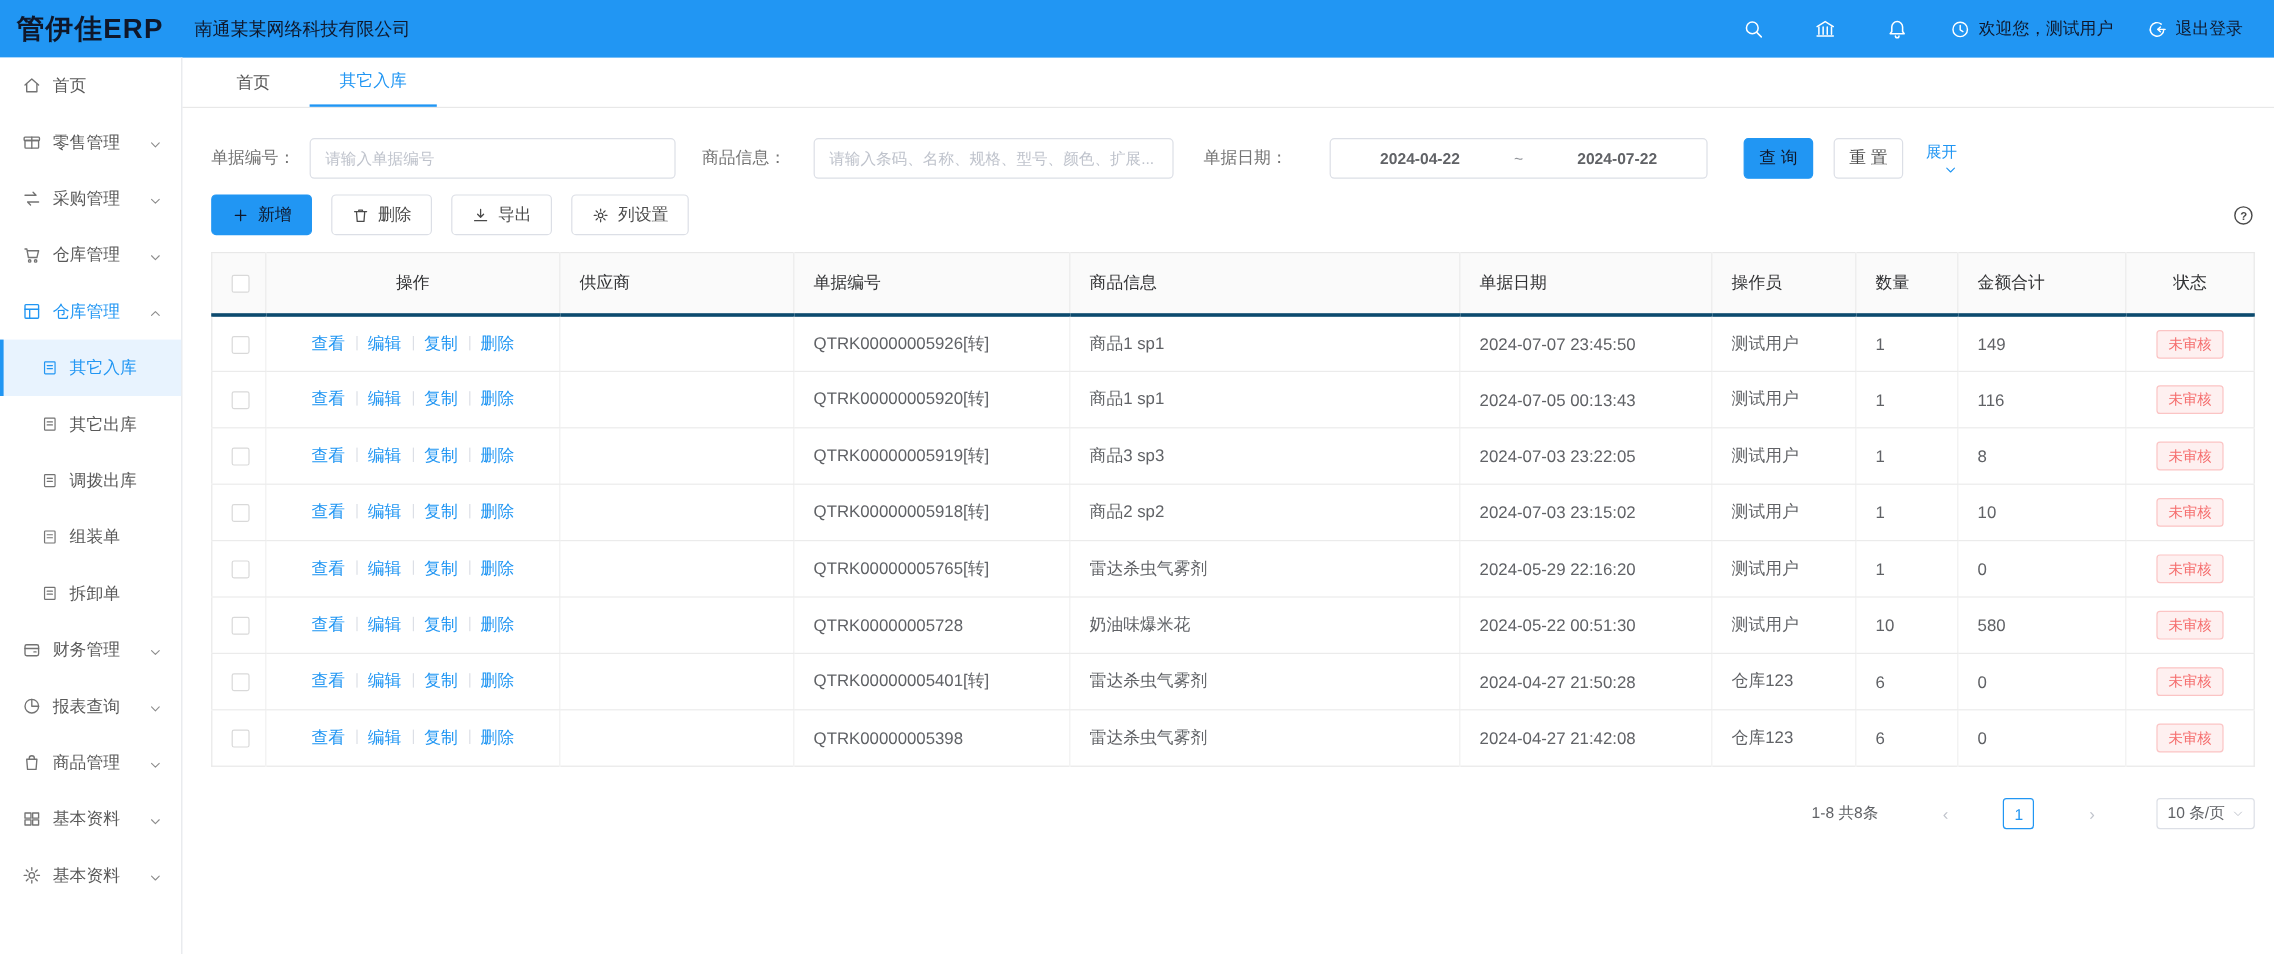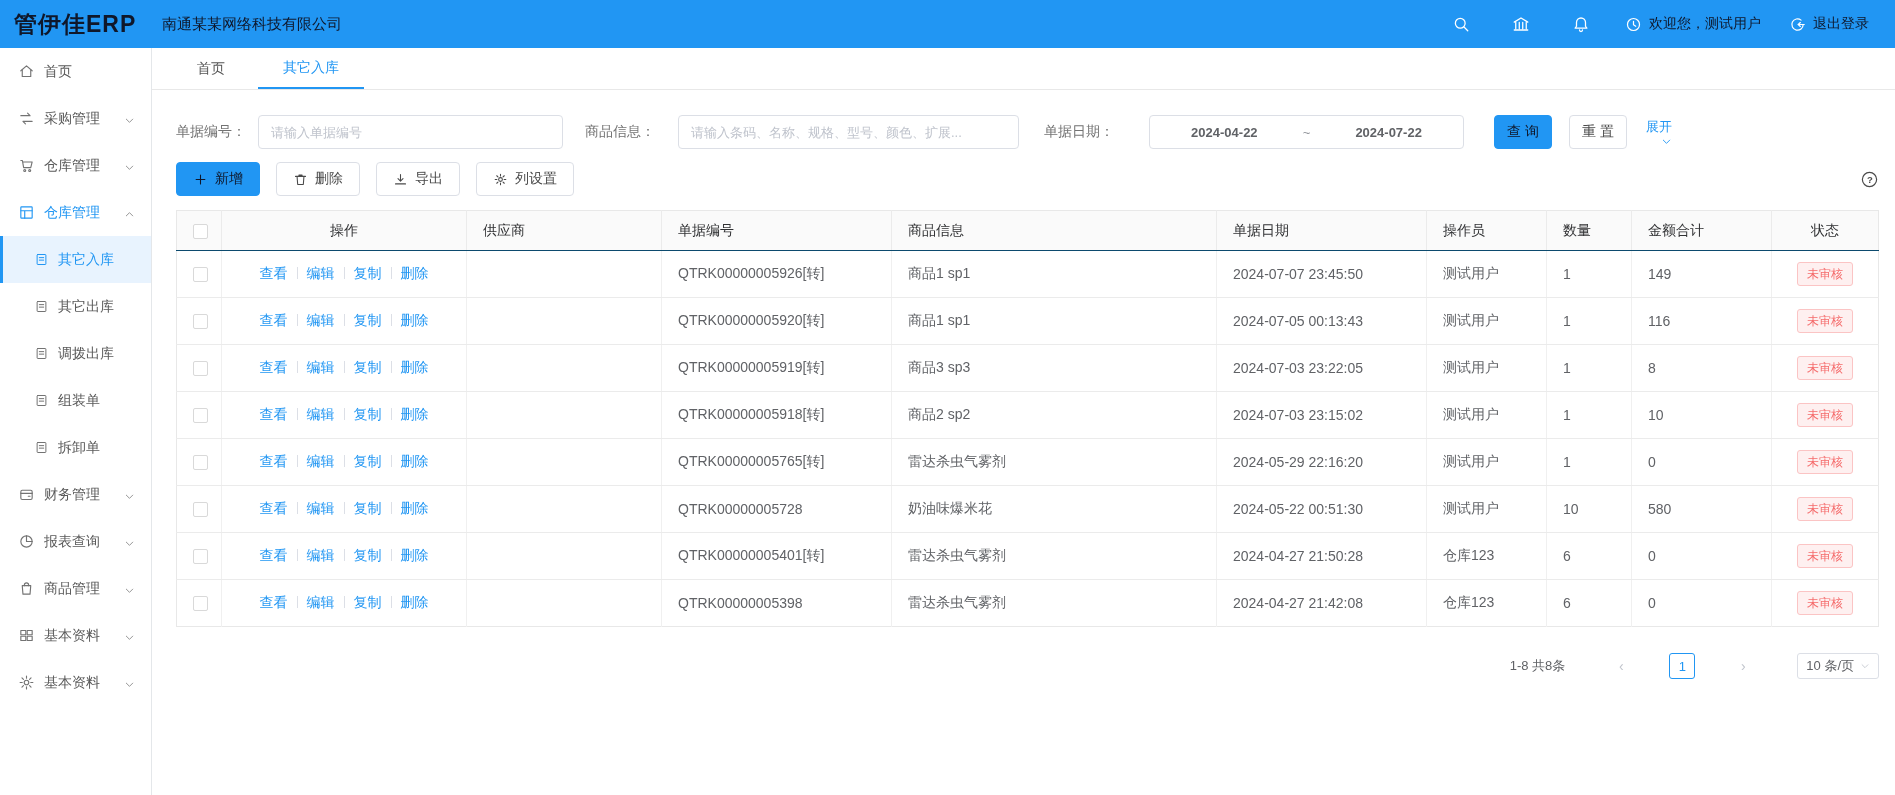--- a/index.html
+++ b/index.html
@@ -42,21 +42,21 @@
   .tab.active { color:#2196f3; border-bottom:2px solid #2196f3; }
 
   
   .filters { margin-top:14px; height:56px; display:flex; align-items:center; padding-left:24px; }
   .f-label { font-size:14px; color:#737373; }
   .txt-input { height:34px; border:1px solid #dcdfe6; border-radius:4px; background:#fff;
     font-size:13px; color:#606266; padding:0 12px; outline:none;
     font-family:"Liberation Sans","DejaVu Sans",sans-serif; }
   .txt-input::placeholder { color:#bfc3cc; }
   #bill-no-input { width:305px; margin-left:12px; }
-  #product-input { width:341px; margin-left:23px; }
+  #product-input { width:300px; margin-left:23px; }
   .lbl2 { margin-left:22px; }
   .lbl3 { margin-left:25px; }
   .daterange { margin-left:35px; width:315px; height:34px; border:1px solid #dcdfe6; border-radius:4px;
     display:flex; align-items:center; font-size:13px; color:#606266; cursor:pointer; }
   .daterange .d { flex:1; text-align:center;font-weight:bold; }
   .daterange .tilde { color:#909399; padding:0 4px; }
   .btn { height:34px; border-radius:4px; font-size:14px; display:inline-flex; align-items:center;
     justify-content:center; cursor:pointer; border:1px solid #dcdfe6; background:#fff; color:#4a4a4a;
     font-family:"Liberation Sans","DejaVu Sans",sans-serif; }
   .btn.primary { background:#2196f3; border-color:#2196f3; color:#0f172a; }
@@ -69,21 +69,21 @@
   .toolbar { margin-top:2px; height:34px; display:flex; align-items:center; padding-left:24px; position:relative; }
   .tbtn { height:34px; padding:0 16px; margin-right:16px; display:inline-flex; align-items:center; }
   .tbtn svg { width:15px; height:15px; margin-right:7px; fill:none; stroke:currentColor; stroke-width:1.7; stroke-linecap:round; stroke-linejoin:round; }
   .help { position:absolute; right:18px; top:8px; width:19px; height:19px; cursor:pointer; }
   .help svg { width:19px; height:19px; stroke:#4a4a4a; fill:none; stroke-width:1.5; }
   .help text { fill:#4a4a4a; stroke:none; font-size:12px; font-weight:bold; font-family:"Liberation Sans",sans-serif; }
 
   
   .grid { margin:14px 18px 0 24px; width:1702px; border:1px solid #e8e8e8; border-collapse:collapse; table-layout:fixed; }
   .grid th { height:40px; background:#fafafa; font-size:14px; font-weight:500; color:#303133;
-    border-bottom:1px solid #0c4a6e; border-right:1px solid #ebebeb; text-align:left; padding:4px 16px; }
+    border-bottom:3px solid #0c4a6e; border-right:1px solid #ebebeb; text-align:left; padding:16px 16px; }
   .grid th:last-child, .grid td:last-child { border-right:none; }
   .grid td { height:47px; font-size:14px; color:#606266; border-bottom:1px solid #ebebeb;
     border-right:1px solid #f0f0f0; padding:0 16px; overflow:hidden; white-space:nowrap; }
   .grid tr:last-child td { border-bottom:none; }
   .grid th.center, .grid td.center { text-align:center; }
   .checkbox { display:inline-block; width:15px; height:15px; border:1px solid #d9d9d9; border-radius:2px;
     background:#fff; vertical-align:middle; cursor:pointer; }
   .c-actions a { color:#2196f3; cursor:pointer; text-decoration:none; }
   .c-actions .sep { display:inline-block; width:1px; height:12px; background:#dcdfe6; margin:0 9px; vertical-align:-1px; }
   .badge { display:inline-block; padding:4px 9px; font-size:12px; line-height:14px; color:#f56c6c;
@@ -149,20 +149,31 @@
     <aside class="sidebar">
       <div class="side-item">
         <span class="ic"><svg viewBox="0 0 24 24">
               <path d="M4 11l8-7 8 7"></path>
               <path d="M6 10v9h12v-9"></path>
             </svg></span>
         <span>首页</span>
       </div>
       <div class="side-item">
         <span class="ic"><svg viewBox="0 0 24 24">
+              <rect x="4" y="10" width="16" height="9" rx="1"></rect>
+              <rect x="3" y="6" width="18" height="4" rx="1"></rect>
+              <path d="M12 6v13"></path>
+            </svg></span>
+        <span>零售管理</span>
+        <span class="chev"><svg viewBox="0 0 24 24">
+              <path d="M5 9l7 7 7-7"></path>
+            </svg></span>
+      </div>
+      <div class="side-item">
+        <span class="ic"><svg viewBox="0 0 24 24">
               <path d="M4 8h13l-3.5-3.5"></path>
               <path d="M20 16H7l3.5 3.5"></path>
             </svg></span>
         <span>采购管理</span>
         <span class="chev"><svg viewBox="0 0 24 24">
               <path d="M5 9l7 7 7-7"></path>
             </svg></span>
       </div>
       <div class="side-item">
         <span class="ic"><svg viewBox="0 0 24 24">

